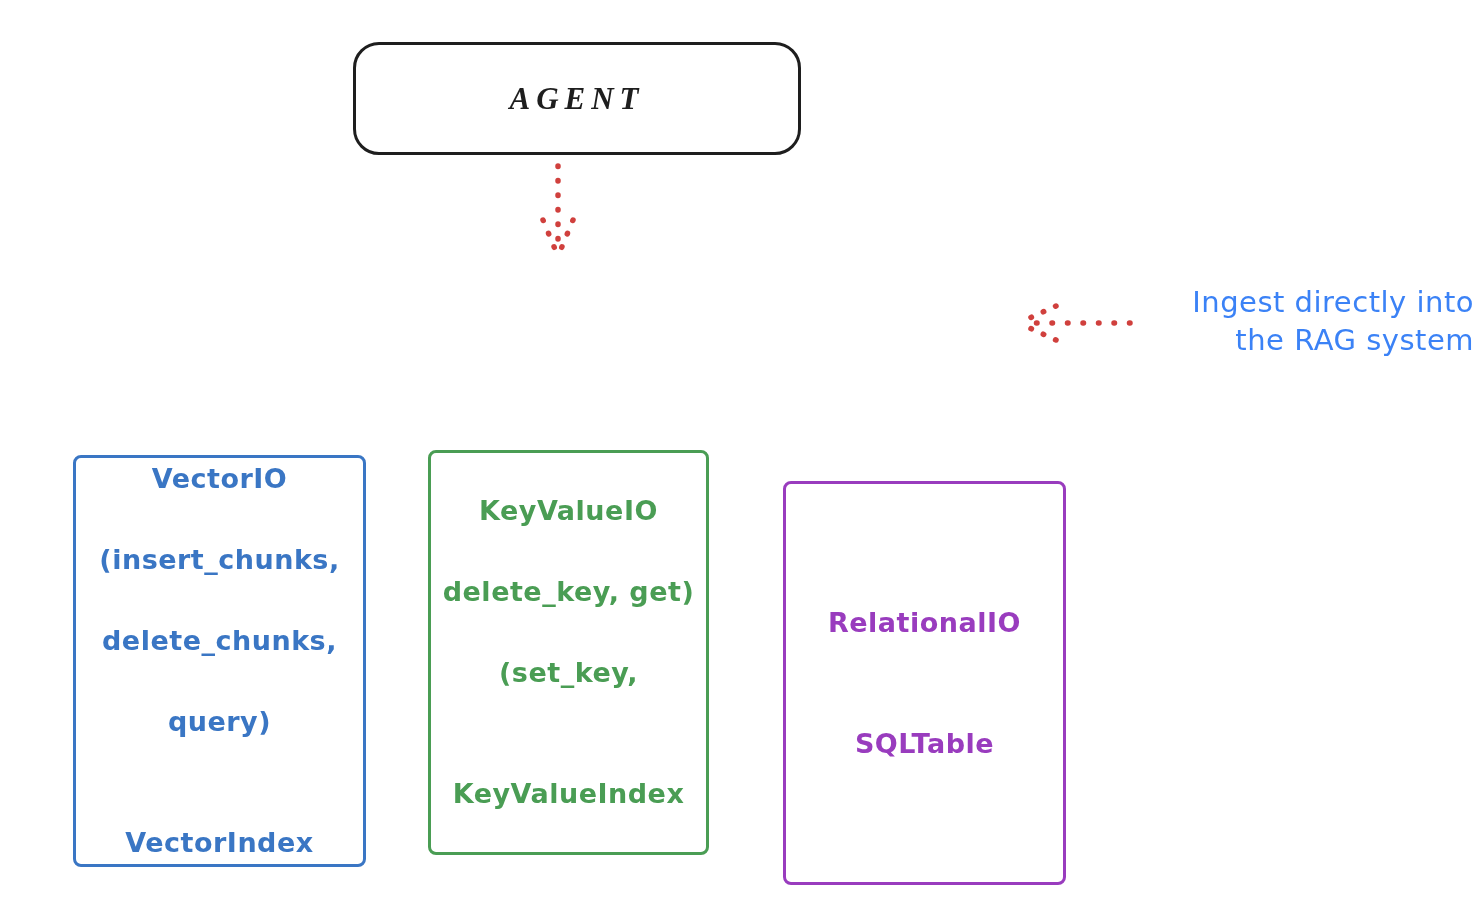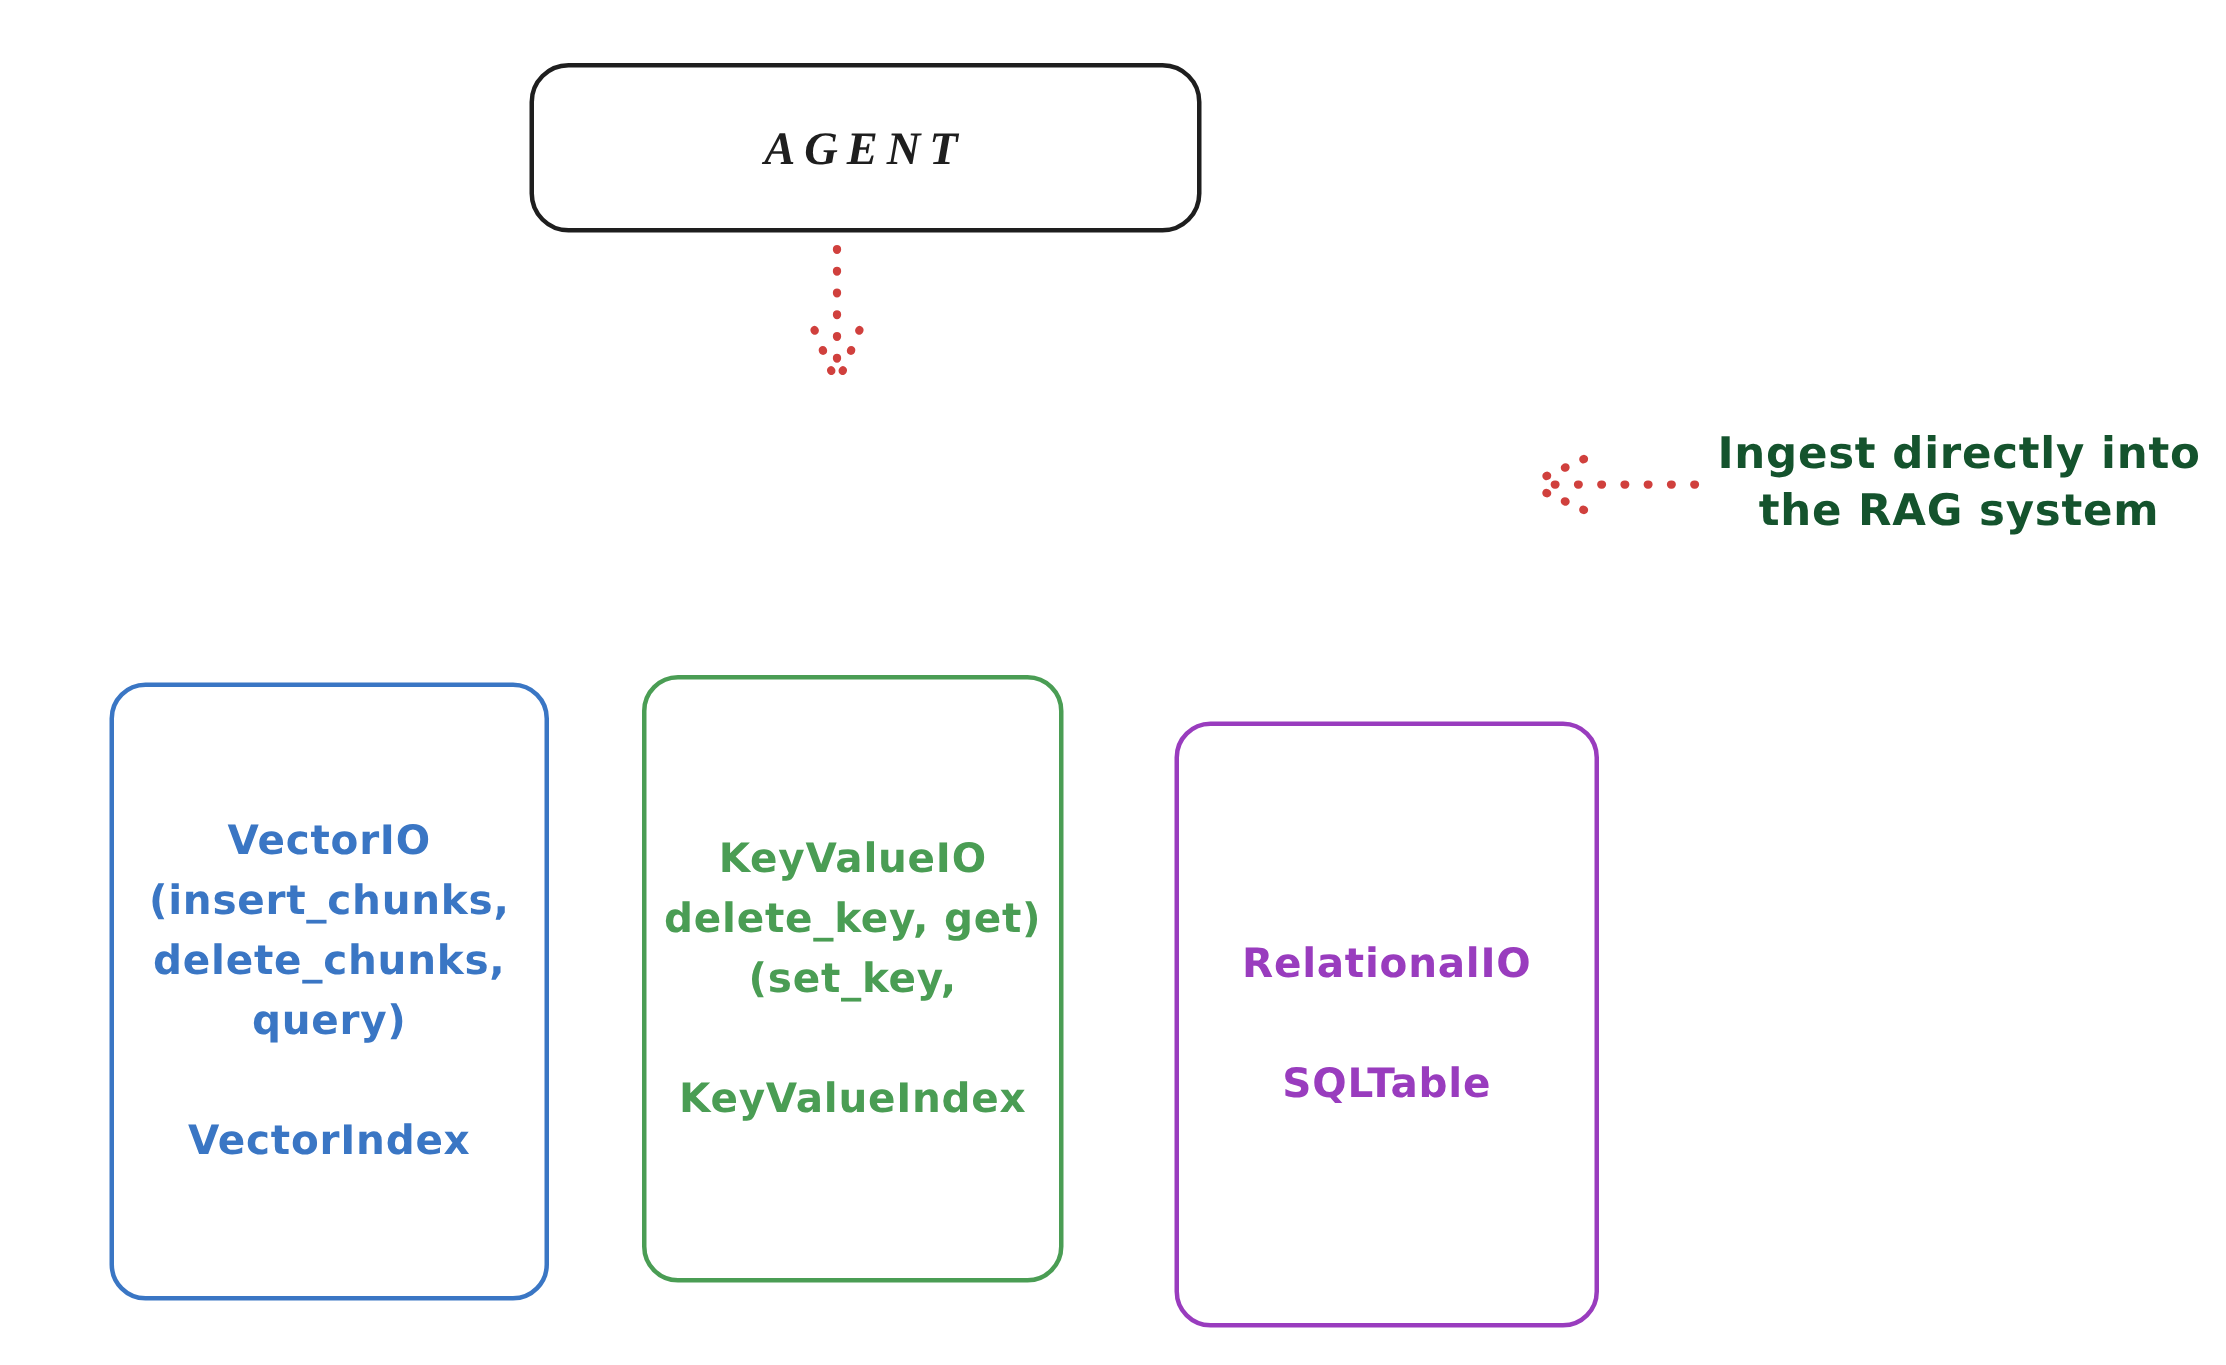--- a/index.html
+++ b/index.html
@@ -39,28 +39,29 @@
     font-family: Liberation Serif, serif;
   }
   .rag-box {
     left: 157px; top: 271px;
     width: 822px; height: 123px;
     font-size: 31px;
     font-weight: bold;
     letter-spacing: 2px;
   }
   .io-box {
-    border-radius: 24px;
+    border-radius: 8px;
     border-style: solid;
     border-width: 3.5px;
     flex-direction: column;
     font-size: 27px;
     font-weight: bold;
     line-height: 40px;
     letter-spacing: 0.5px;
+    gap: 41px;
   }
   .io-box .index-label {
     margin-top: 40px;
   }
   .vector-box {
     left: 73px; top: 455px;
     width: 293px; height: 412px;
     border-color: #3a76c4;
     color: #3a76c4;
   }
@@ -79,24 +80,24 @@
   }
   .arrow-svg {
     position: absolute;
   }
   .arrow-down-svg { left: 538px; top: 160px; }
   .arrow-left-svg { left: 1010px; top: 298px; }
   .annotation {
     position: absolute;
     left: 1138px; top: 283px;
     width: 336px;
-    text-align: center;
-    color: #14532d;
+    text-align: right;
+    color: #3b82f6;
     font-size: 29px;
-    font-weight: bold;
+    font-weight: normal;
     line-height: 38px;
     letter-spacing: 0.5px;
   }
   .dotted {
     stroke: #d0403d;
     stroke-width: 5.5;
     stroke-linecap: round;
     fill: none;
   }
 </style>

